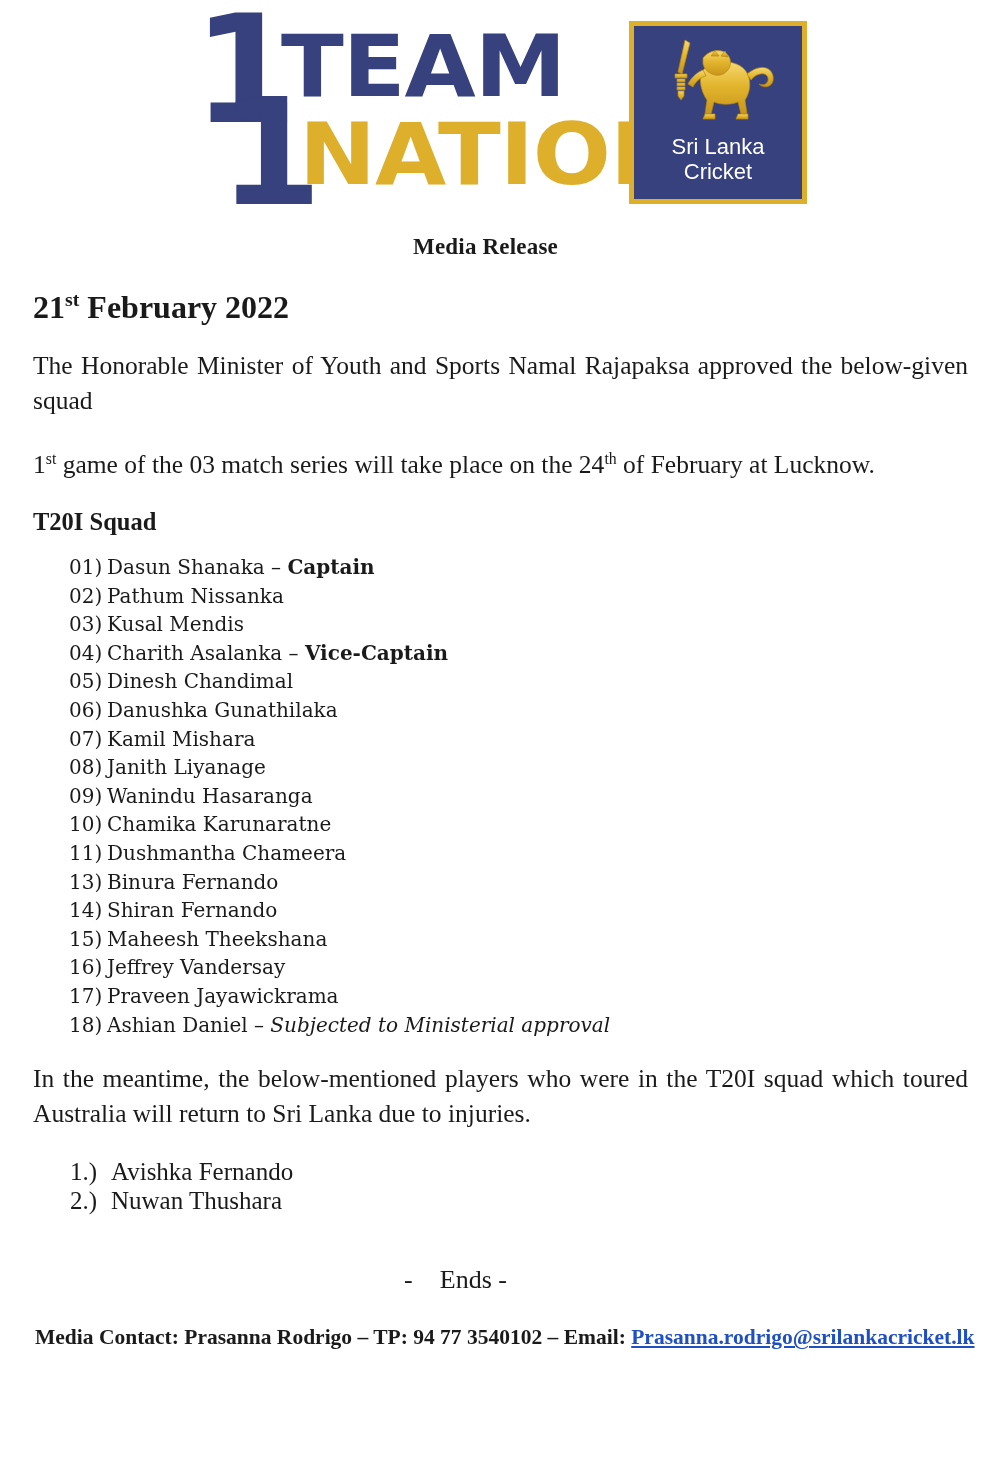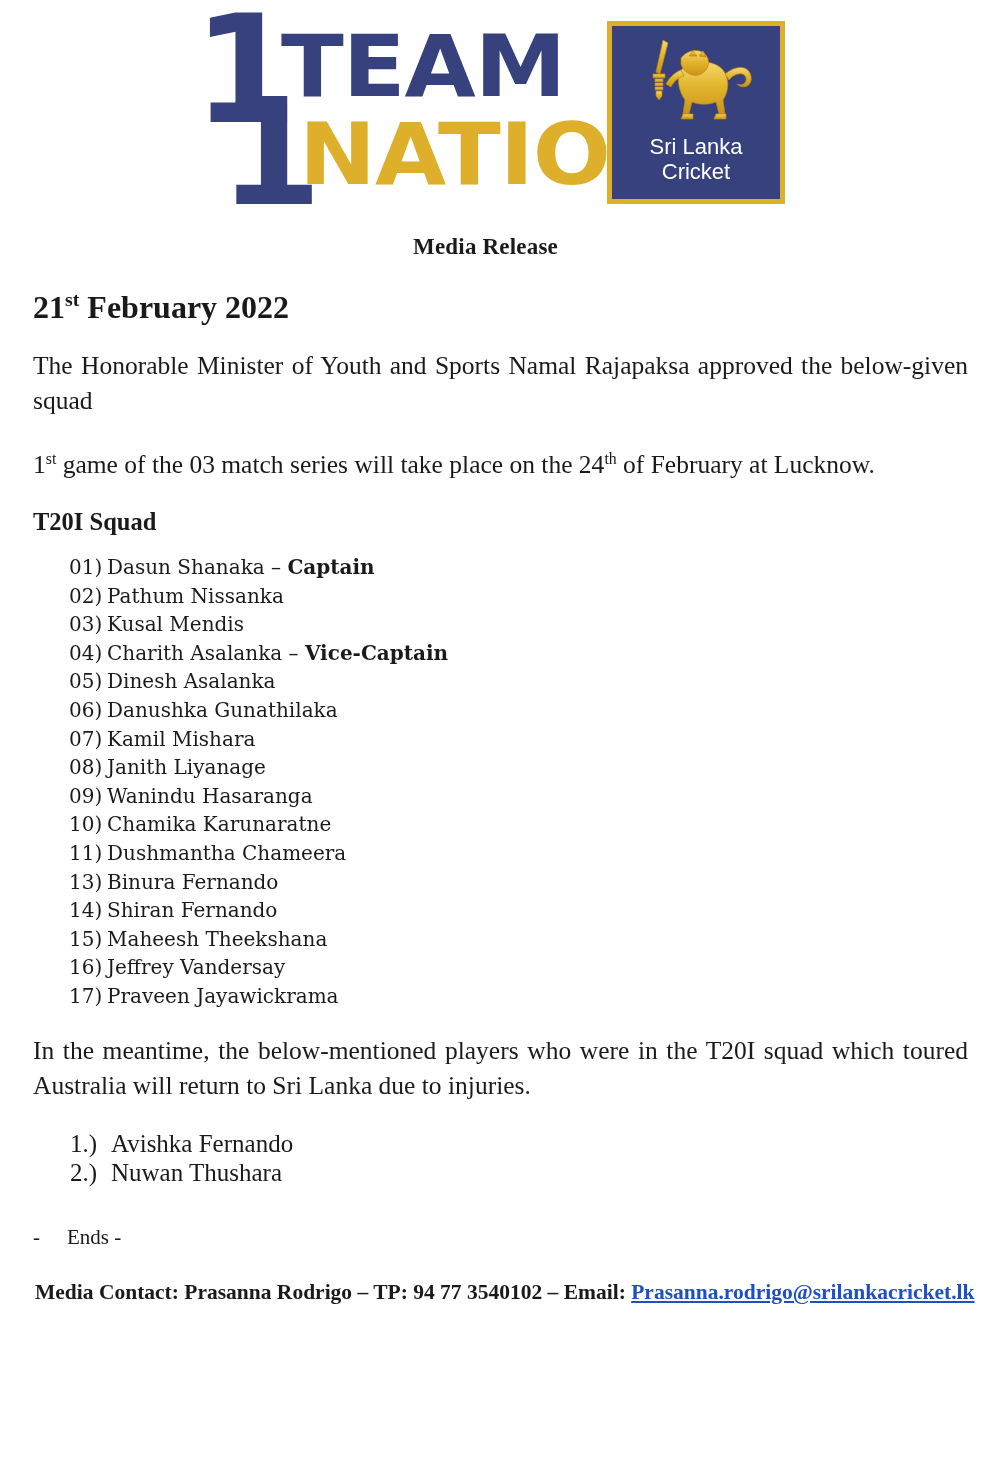--- a/index.html
+++ b/index.html
@@ -87,21 +87,21 @@
     line-height: 92px;
     color: #DDAF2A;
     letter-spacing: -1px;
     transform: scaleX(1.07);
     transform-origin: left center;
   }
 
   
   .crest {
     position: absolute;
-    left: 414px;
+    left: 436px;
     top: 5px;
     width: 178px;
     height: 183px;
     background: #36417E;
     border: 5px solid #DDAF2A;
     box-sizing: border-box;
     display: flex;
     flex-direction: column;
     align-items: center;
     justify-content: flex-start;
@@ -186,22 +186,23 @@
     font-size: 25px;
     line-height: 29px;
   }
   ul.injured li { white-space: nowrap; }
   ul.injured .num {
     display: inline-block;
     width: 41px;
   }
 
   .ends {
-    font-size: 21px;
-    margin: 38px 0 0 0;
+    text-align: center;
+    font-size: 26px;
+    margin: 50px 0 0 0;
     padding-right: 90px;
   }
   .ends .dash-gap { display: inline-block; width: 27px; }
 
   .contact {
     font-weight: bold;
     font-size: 21.5px;
     margin: 30px 0 0 2px;
     white-space: nowrap;
   }
@@ -283,32 +284,33 @@
 
   <p class="para single"><span>1</span><sup>st</sup><span> game of the 03 match series will take place on the 24</span><sup>th</sup><span> of February at Lucknow.</span></p>
 
   <div class="squad-heading">T20I Squad</div>
 
   <ul class="squad">
     <li><span class="num">01)</span><span>Dasun Shanaka</span><span> – </span><b>Captain</b><i></i></li>
     <li><span class="num">02)</span><span>Pathum Nissanka</span><span></span><b></b><i></i></li>
     <li><span class="num">03)</span><span>Kusal Mendis</span><span></span><b></b><i></i></li>
     <li><span class="num">04)</span><span>Charith Asalanka</span><span> – </span><b>Vice-Captain</b><i></i></li>
-    <li><span class="num">05)</span><span>Dinesh Asalanka</span><span></span><b></b><i></i></li>
+    <li><span class="num">05)</span><span>Dinesh Chandimal</span><span></span><b></b><i></i></li>
     <li><span class="num">06)</span><span>Danushka Gunathilaka</span><span></span><b></b><i></i></li>
     <li><span class="num">07)</span><span>Kamil Mishara</span><span></span><b></b><i></i></li>
     <li><span class="num">08)</span><span>Janith Liyanage</span><span></span><b></b><i></i></li>
     <li><span class="num">09)</span><span>Wanindu Hasaranga</span><span></span><b></b><i></i></li>
     <li><span class="num">10)</span><span>Chamika Karunaratne</span><span></span><b></b><i></i></li>
     <li><span class="num">11)</span><span>Dushmantha Chameera</span><span></span><b></b><i></i></li>
     <li><span class="num">13)</span><span>Binura Fernando</span><span></span><b></b><i></i></li>
     <li><span class="num">14)</span><span>Shiran Fernando</span><span></span><b></b><i></i></li>
     <li><span class="num">15)</span><span>Maheesh Theekshana</span><span></span><b></b><i></i></li>
     <li><span class="num">16)</span><span>Jeffrey Vandersay</span><span></span><b></b><i></i></li>
     <li><span class="num">17)</span><span>Praveen Jayawickrama</span><span></span><b></b><i></i></li>
+    <li><span class="num">18)</span><span>Ashian Daniel</span><span> – </span><b></b><i>Subjected to Ministerial approval</i></li>
   </ul>
 
   <p class="para">In the meantime, the below-mentioned players who were in the T20I squad which toured Australia will return to Sri Lanka due to injuries.</p>
 
   <ul class="injured">
     <li><span class="num">1.)</span><span>Avishka Fernando</span></li>
     <li><span class="num">2.)</span><span>Nuwan Thushara</span></li>
   </ul>
 
   <div class="ends"><span>-</span><span class="dash-gap"></span><span>Ends -</span></div>

